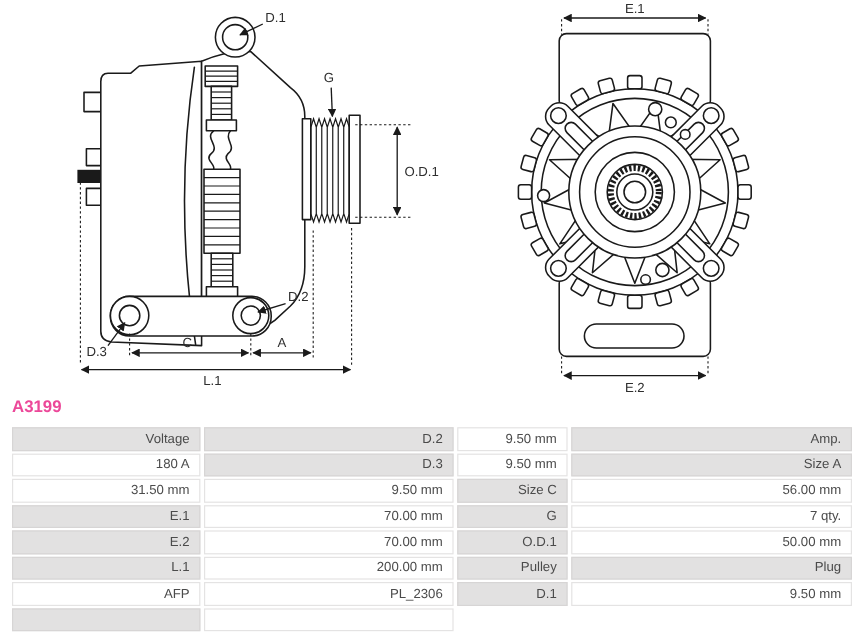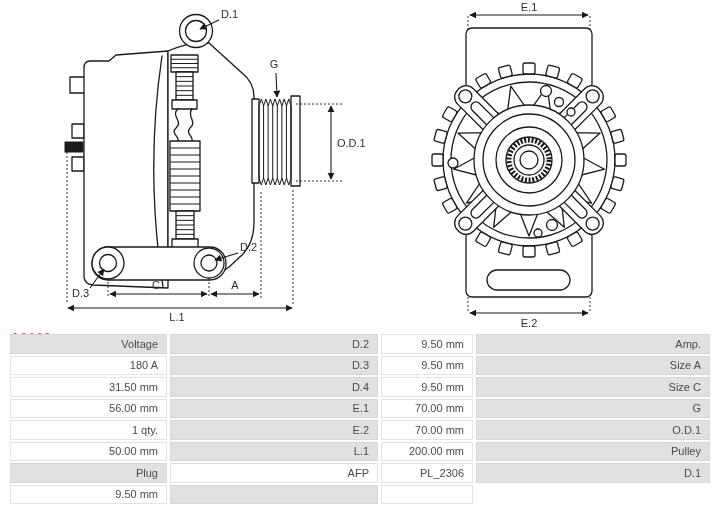--- a/index.html
+++ b/index.html
@@ -8,21 +8,21 @@
   .ln{fill:none;stroke:#1a1a1a;stroke-width:1.3;stroke-linecap:round;stroke-linejoin:round;}
   .lnf{fill:#fff;stroke:#1a1a1a;stroke-width:1.3;stroke-linejoin:round;}
   .thin{fill:none;stroke:#1a1a1a;stroke-width:1;}
   .dot{fill:none;stroke:#1a1a1a;stroke-width:0.9;stroke-dasharray:2 2;}
   .dim{fill:none;stroke:#1a1a1a;stroke-width:1.1;}
   .lbl{font:11px "Liberation Sans",sans-serif;fill:#2e2e2e;}
   .erase{fill:#fff;stroke:none;}
   .dark{fill:#1a1a1a;stroke:#1a1a1a;}
   .spline{fill:none;stroke:#1a1a1a;stroke-width:5;stroke-dasharray:2 1.7;}
   .pn{position:absolute;left:10px;top:330px;font-size:14px;font-weight:bold;color:#ec4899;}
-  .spec-grid{position:absolute;left:10px;top:334px;width:700px;display:grid;
+  .spec-grid{position:absolute;left:10px;top:356px;width:700px;display:grid;
     grid-template-columns:157px 208px 92px 1fr;column-gap:3px;row-gap:2px;
     grid-auto-rows:19.5px;font-size:11px;color:#4b4b4b;}
   .cell{display:flex;align-items:center;justify-content:flex-end;padding-right:8px;box-sizing:border-box;}
   .cl{background:#e2e1e1;border:1px solid #d7d5d5;}
   .cv{background:#fff;border:1px solid #e4e3e3;}
 </style>
 </head>
 <body>
 
 <div id="stage">
@@ -228,30 +228,29 @@
   <div class="cell cl">D.2</div>
   <div class="cell cv">9.50 mm</div>
 
   <div class="cell cl">Amp.</div>
   <div class="cell cv">180 A</div>
   <div class="cell cl">D.3</div>
   <div class="cell cv">9.50 mm</div>
 
   <div class="cell cl">Size A</div>
   <div class="cell cv">31.50 mm</div>
-  <div class="cell cl">D.4</div>
   <div class="cell cv">9.50 mm</div>
 
   <div class="cell cl">Size C</div>
   <div class="cell cv">56.00 mm</div>
   <div class="cell cl">E.1</div>
   <div class="cell cv">70.00 mm</div>
 
   <div class="cell cl">G</div>
-  <div class="cell cv">1 qty.</div>
+  <div class="cell cv">7 qty.</div>
   <div class="cell cl">E.2</div>
   <div class="cell cv">70.00 mm</div>
 
   <div class="cell cl">O.D.1</div>
   <div class="cell cv">50.00 mm</div>
   <div class="cell cl">L.1</div>
   <div class="cell cv">200.00 mm</div>
 
   <div class="cell cl">Pulley</div>
   <div class="cell cl">Plug</div>

